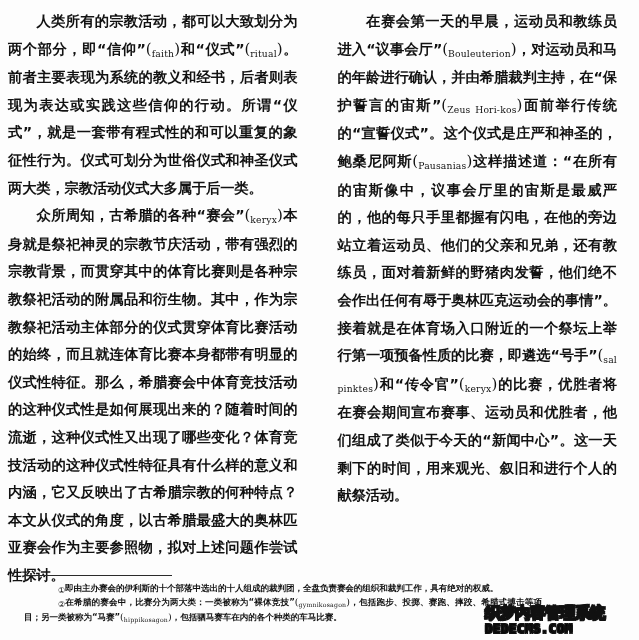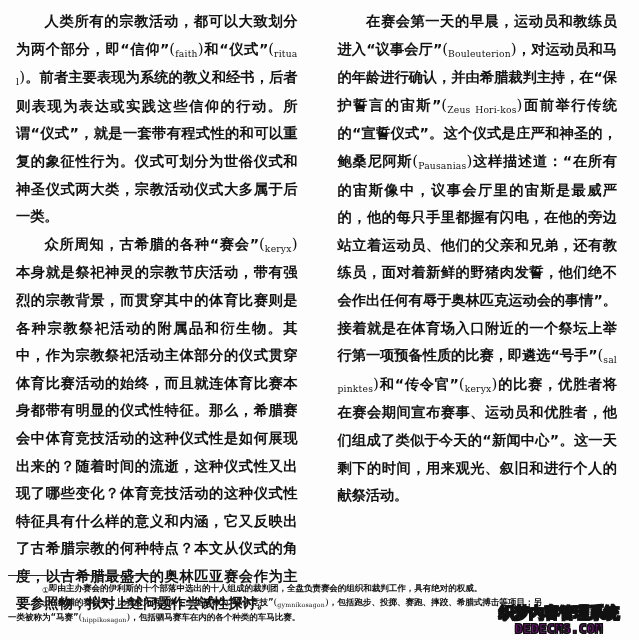--- a/index.html
+++ b/index.html
@@ -30,21 +30,21 @@
     left: 0;
     top: 0;
     width: 639px;
     height: 572px;
     display: flex;
     flex-direction: row;
   }
   .col {
     box-sizing: border-box;
     width: 319.5px;
-    padding: 8px 22px 0 16px;
+    padding: 8px 22px 0 8px;
   }
   .col-right {
     padding-left: 18px;
     padding-right: 22px;
   }
 
   p.para {
     margin: 0;
     font-size: 14.3px;
     line-height: 27.6px;
@@ -84,21 +84,21 @@
   }
 
   
   .footnotes {
     position: absolute;
     left: 0;
     top: 575px;
     width: 564px;
     height: 65px;
     box-sizing: border-box;
-    padding: 0 22px 0 8px;
+    padding: 0 22px 0 24px;
   }
   .fn-rule {
     width: 148px;
     height: 0;
     border-top: 1.3px solid #2a2a2a;
     margin: 0 0 6px 0;
   }
   .fn {
     margin: 0;
     font-size: 8.6px;
@@ -118,41 +118,41 @@
   .fn .trans { font-size: 8.4px; }
   .fn .trans i { font-size: 6.2px; top: 2px; }
   .fn .paren { font-size: 9.5px; }
 
   
   .watermark {
     position: absolute;
     right: 6px;
     bottom: 4px;
     width: 148px;
-    text-align: center;
+    text-align: left;
     user-select: none;
   }
   .wm-cn {
     font-size: 15.5px;
     font-weight: 700;
     line-height: 17px;
     letter-spacing: -0.5px;
     color: #ffffff;
     -webkit-text-stroke: 1.4px #111;
     text-shadow:
       -1px -1px 0 #111,  1px -1px 0 #111,
       -1px  1px 0 #111,  1px  1px 0 #111;
   }
   .wm-en {
     font-family: "DejaVu Sans Mono", "Liberation Mono", monospace;
     font-size: 12.6px;
     font-weight: 700;
     line-height: 14px;
     letter-spacing: 0.4px;
-    color: #a21caf;
+    color: #000000;
     -webkit-text-stroke: 1.2px #111;
     text-shadow:
       -1px -1px 0 #111,  1px -1px 0 #111,
       -1px  1px 0 #111,  1px  1px 0 #111;
   }
 </style>
 </head>
 <body>
 
 <div class="page">

